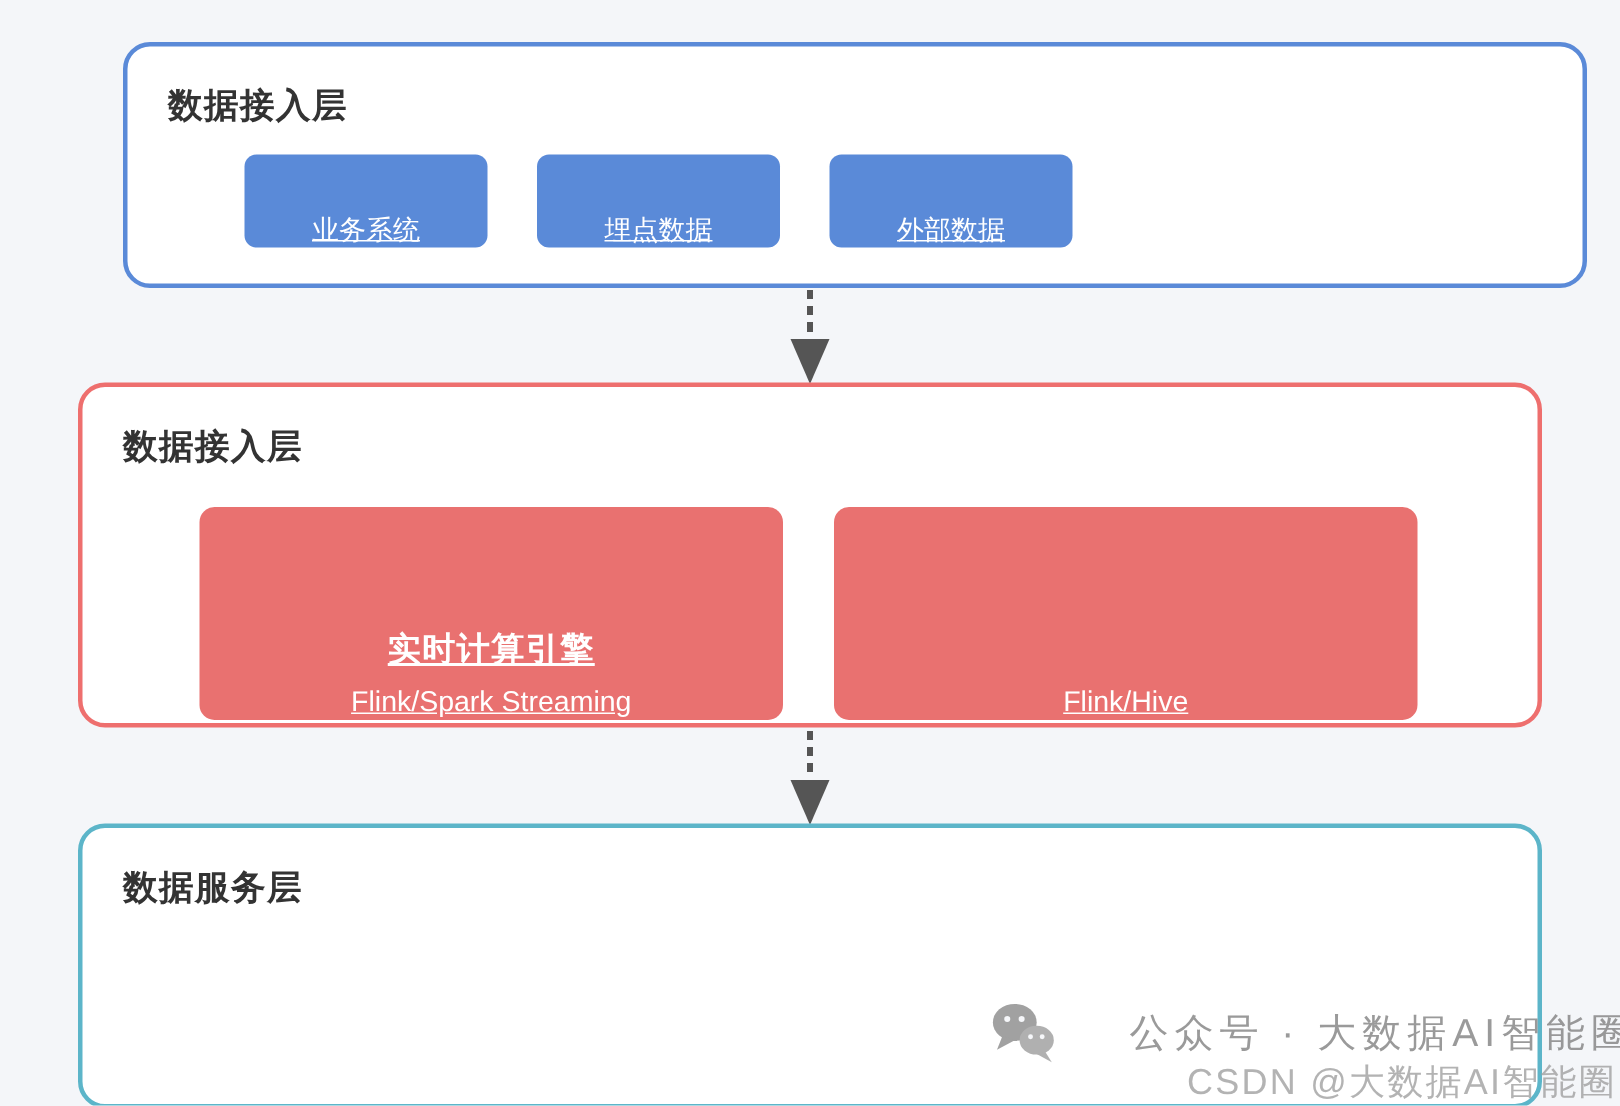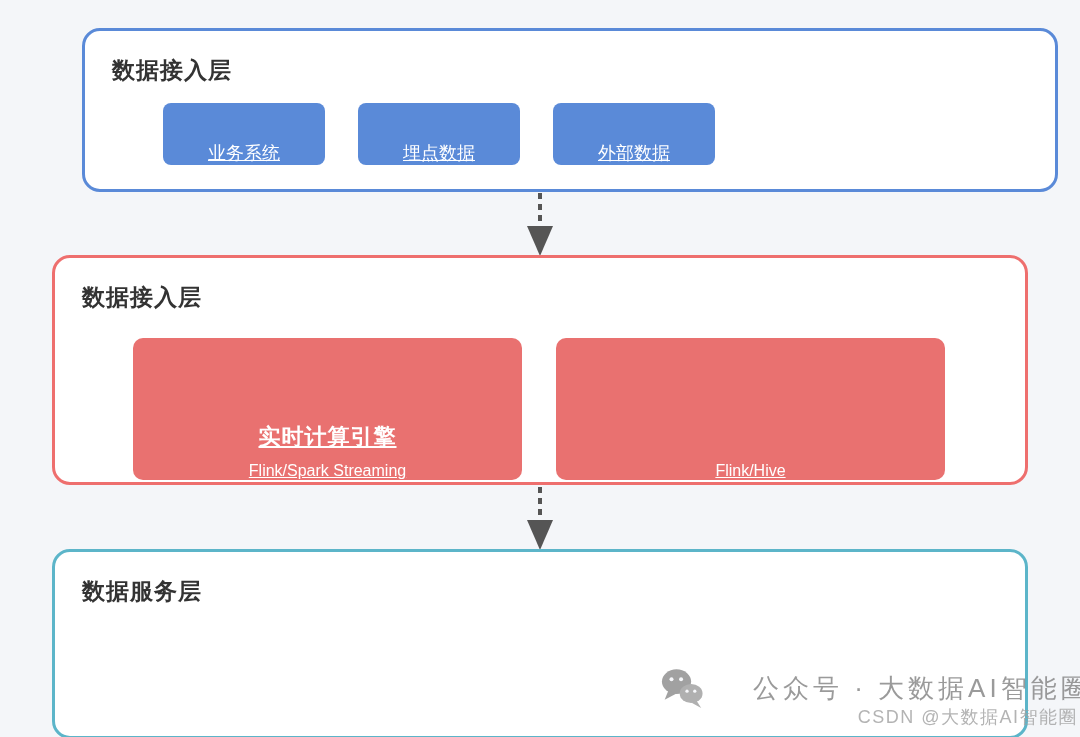--- a/index.html
+++ b/index.html
@@ -53,21 +53,21 @@
     border-radius:8px;
     font-size:18px;
   }
   .node-processing {
     width:389px; height:142px;
     background:#e97170;
     border-radius:10px;
     gap:10px;
   }
   .node-processing .node-main { font-size:22px; font-weight:700; letter-spacing:1px; }
-  .node-processing .node-sub  { font-size:16px; }
+  .node-processing .node-sub  { font-size:19px; }
   .node-service {
     width:225px; height:62px;
     background:#6ab7ca;
     border-radius:8px;
     font-size:17px;
   }
 
   .arrow {
     position:absolute;
     left:527px;
@@ -105,21 +105,21 @@
     color:rgba(125,125,125,0.78);
     letter-spacing:4px;
     white-space:nowrap;
     margin-left:40px;
   }
   .wechat-icon { width:44px; height:42px; opacity:0.8; }
   .watermark-csdn {
     position:absolute;
     right:2px;
     top:705px;
-    font-size:18px;
+    font-size:24px;
     color:rgba(160,160,160,0.8);
     letter-spacing:1.5px;
     white-space:nowrap;
     z-index:10;
     pointer-events:none;
   }
 </style>
 </head>
 <body>
 

